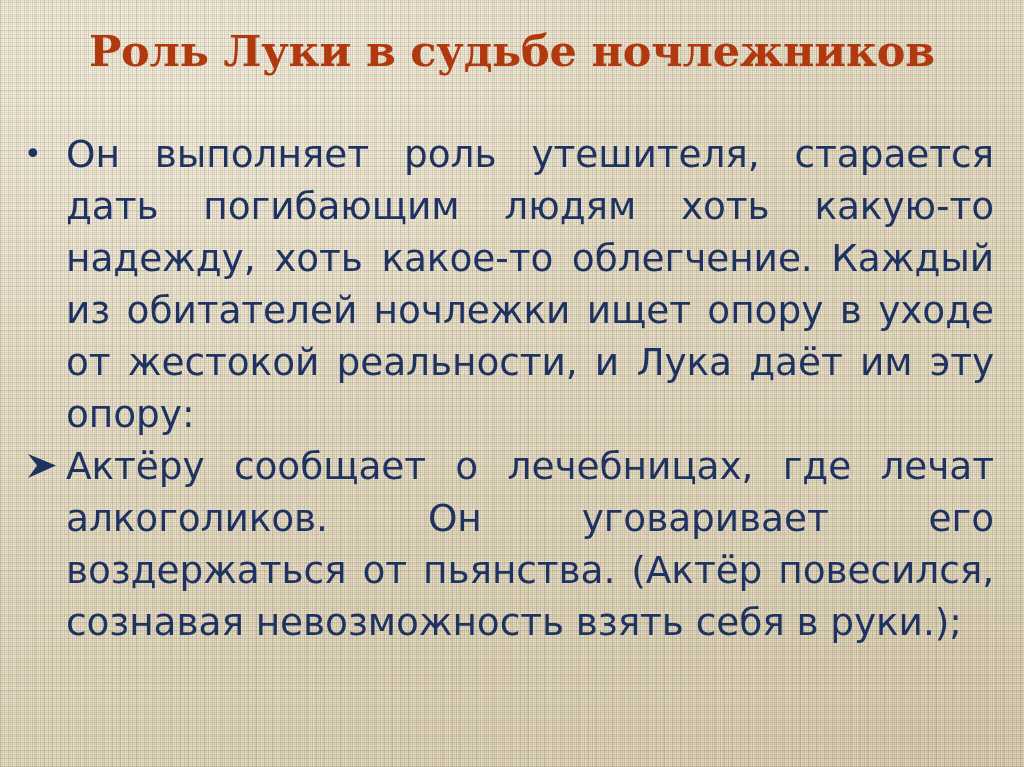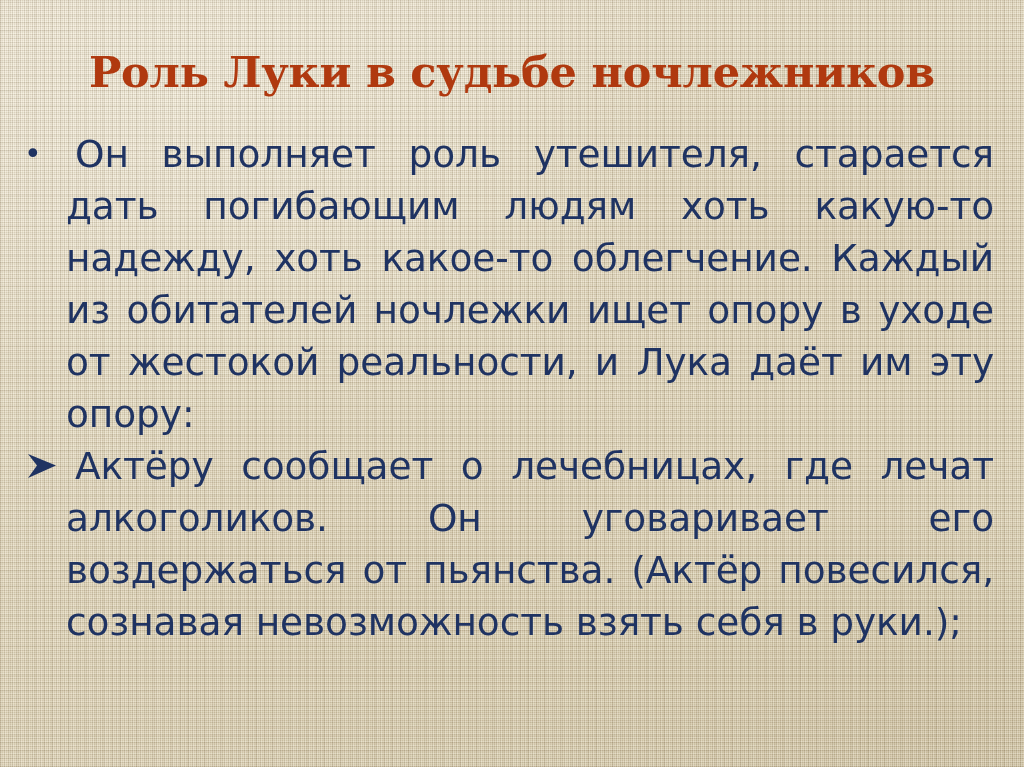--- a/index.html
+++ b/index.html
@@ -95,21 +95,20 @@
     top: 26px;
     width: 964px;
     text-align: center;
     font-family: "DejaVu Serif", "Liberation Serif", serif;
     font-weight: bold;
     font-size: 43px;
     line-height: 1.18;
     letter-spacing: -0.2px;
     color: #b0390f;
     white-space: nowrap;
-    margin-top: 21px;
   }
 
   
   .body-list {
     position: absolute;
     left: 14px;
     top: 128px;
     width: 980px;
   }
 
@@ -149,21 +148,21 @@
     top: 11px;
     line-height: 0;
     width: 34px;
     height: 30px;
   }
   .bullet-item .marker.arrow svg {
     display: block;
   }
 
   
-  .bullet-item > .text-body { display: inline; margin-left: 9px; }
+  .bullet-item > .text-body { display: inline; }
 </style>
 </head>
 <body>
 
 <div class="slide">
 
   <div class="texture"></div>
 
   <div class="content">
 

